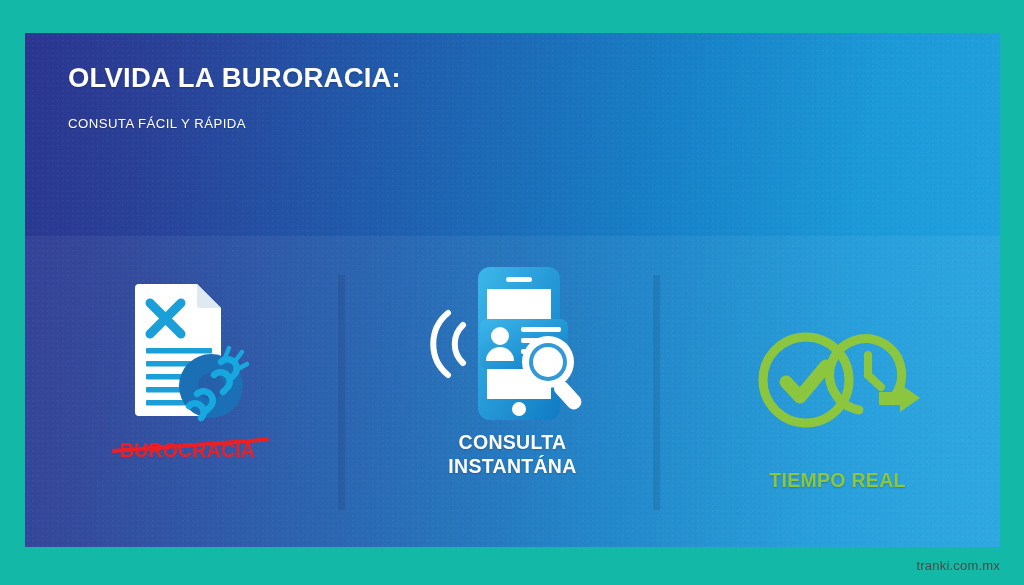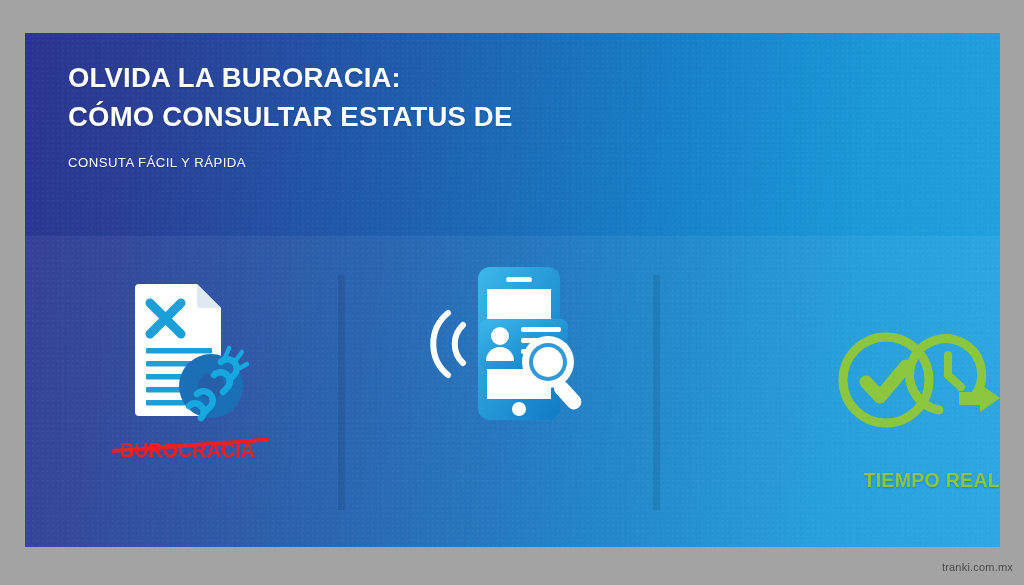--- a/index.html
+++ b/index.html
@@ -12,21 +12,21 @@
     background: #ffffff;
     font-family: "Liberation Sans", sans-serif;
     overflow: hidden;
     position: relative;
   }
 
   #canvas {
     position: relative;
     width: 1024px;
     height: 585px;
-    background: #a3a3a3;
+    background: #14b8a6;
   }
 
   
   #banner {
     position: absolute;
     left: 25px;
     top: 33px;
     width: 975px;
     height: 514px;
     background: linear-gradient(100deg,
@@ -131,21 +131,21 @@
     font-weight: bold;
     line-height: 1.25;
     letter-spacing: 0.3px;
     color: #ffffff;
     text-shadow: 0 1px 2px rgba(0,0,0,0.2);
   }
 
   
   #feature-1 { padding-top: 8px; }
   #feature-2 { padding-top: 0px; }
-  #feature-3 { padding-top: 38px; align-items: flex-end; }
+  #feature-3 { padding-top: 38px; }
 
   
   .label-struck {
     position: relative;
     color: #ea2026;
     font-size: 19.5px;
     font-weight: bold;
     letter-spacing: 0.2px;
     display: inline-block;
     text-shadow: none;
@@ -158,44 +158,43 @@
     height: 3.6px;
     background: #ea2026;
     transform: rotate(-4.2deg);
     transform-origin: left center;
   }
   .label-green { color: #8cc63e; }
 
   
   #watermark {
     position: absolute;
-    right: 11px;
+    right: 24px;
     bottom: 12px;
-    font-size: 11px;
+    font-size: 13px;
     color: #4a4a4a;
     letter-spacing: 0.2px;
     z-index: 6;
     text-align: center;
   }
 </style>
 </head>
 <body>
 
 <div id="canvas">
 
   <div id="banner">
 
     <div id="lower-band"></div>
 
     <div id="divider-1" class="col-divider"></div>
     <div id="divider-2" class="col-divider"></div>
 
     <div id="header-block">
       <div class="title-line">OLVIDA LA BURORACIA:</div>
-      <div class="title-line">CÓMO CONSULTAR ESTATUS DE</div>
       <div id="subtitle">CONSUTA FÁCIL Y RÁPIDA</div>
     </div>
 
     <div id="features">
 
       <div class="feature" id="feature-1">
         <div class="feature-icon">
           <svg width="150" height="150" viewBox="0 0 150 150" xmlns="http://www.w3.org/2000/svg">
 
             <path d="M22 8 h62 l24 24 v104 a4 4 0 0 1 -4 4 H26 a4 4 0 0 1 -4 -4 V12 a4 4 0 0 1 4 -4 z" fill="#ffffff"></path>
@@ -272,20 +271,24 @@
               <rect x="101" y="77" width="32" height="5" rx="2"></rect>
               <rect x="101" y="88" width="24" height="5" rx="2"></rect>
             </g>
 
             <circle cx="128" cy="101" r="26" fill="#ffffff"></circle>
             <circle cx="128" cy="101" r="19" fill="#3399d6"></circle>
             <circle cx="128" cy="101" r="15" fill="#ffffff"></circle>
             <rect x="140" y="118" width="15" height="33" rx="7" fill="#ffffff" transform="rotate(-42 147 134)"></rect>
           </svg>
         </div>
+        <div class="feature-label">
+          <span>CONSULTA</span><br>
+          <span>INSTANTÁNA</span>
+        </div>
       </div>
 
       <div class="feature" id="feature-3">
         <div class="feature-icon">
           <svg width="165" height="110" viewBox="0 0 165 110" xmlns="http://www.w3.org/2000/svg">
 
             <circle cx="51" cy="54" r="43" fill="none" stroke="#8cc63e" stroke-width="9"></circle>
             <path d="M31 56 l14 15 l26 -31" fill="none" stroke="#8cc63e" stroke-width="13" stroke-linecap="round" stroke-linejoin="round"></path>
 
             <path d="M104 84 a36 36 0 1 1 34 -12" fill="none" stroke="#8cc63e" stroke-width="9" stroke-linecap="round"></path>

